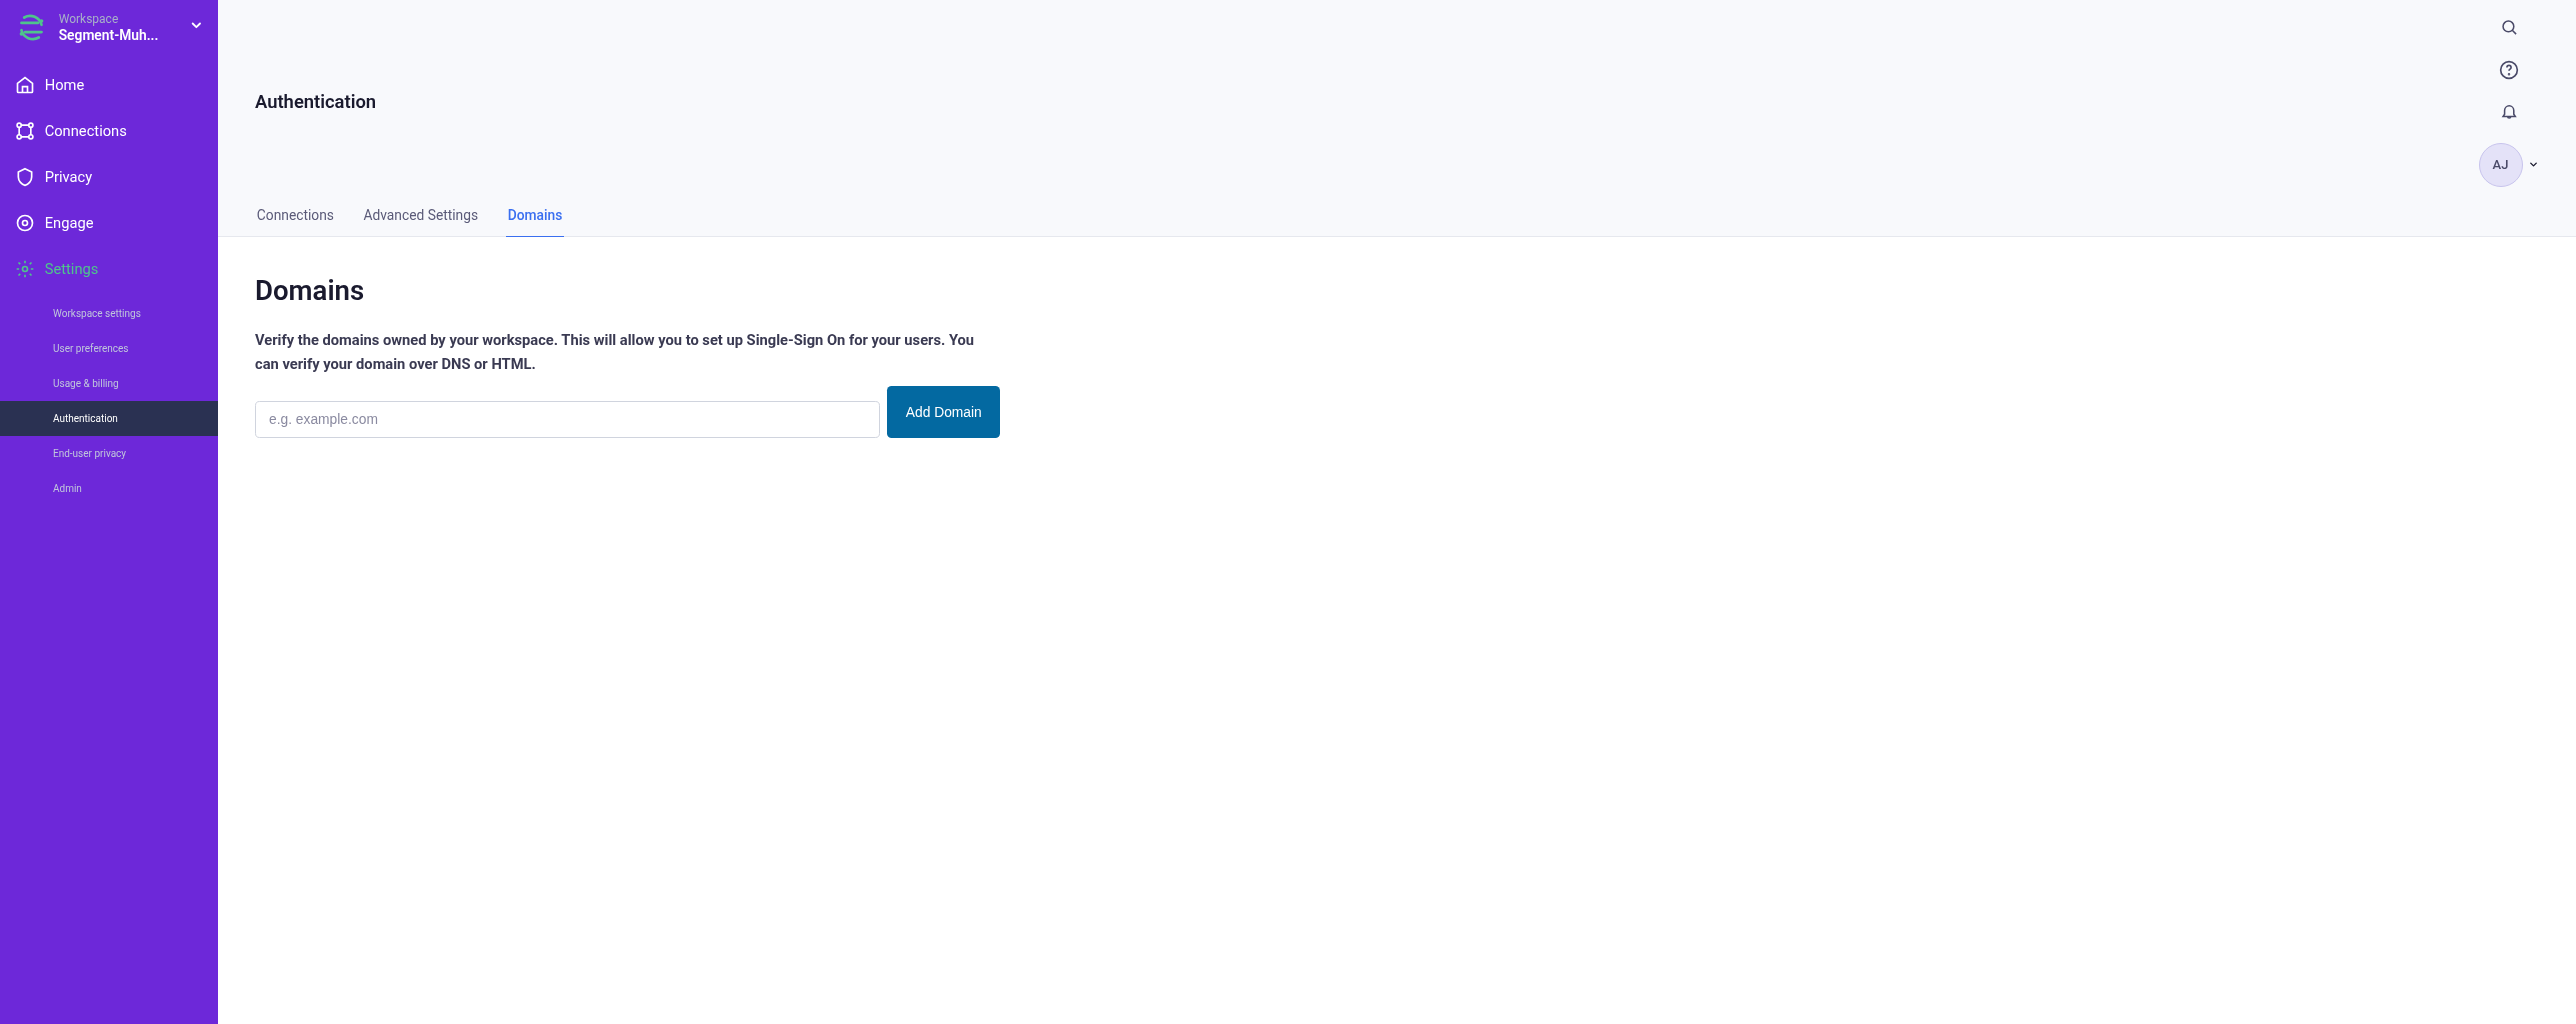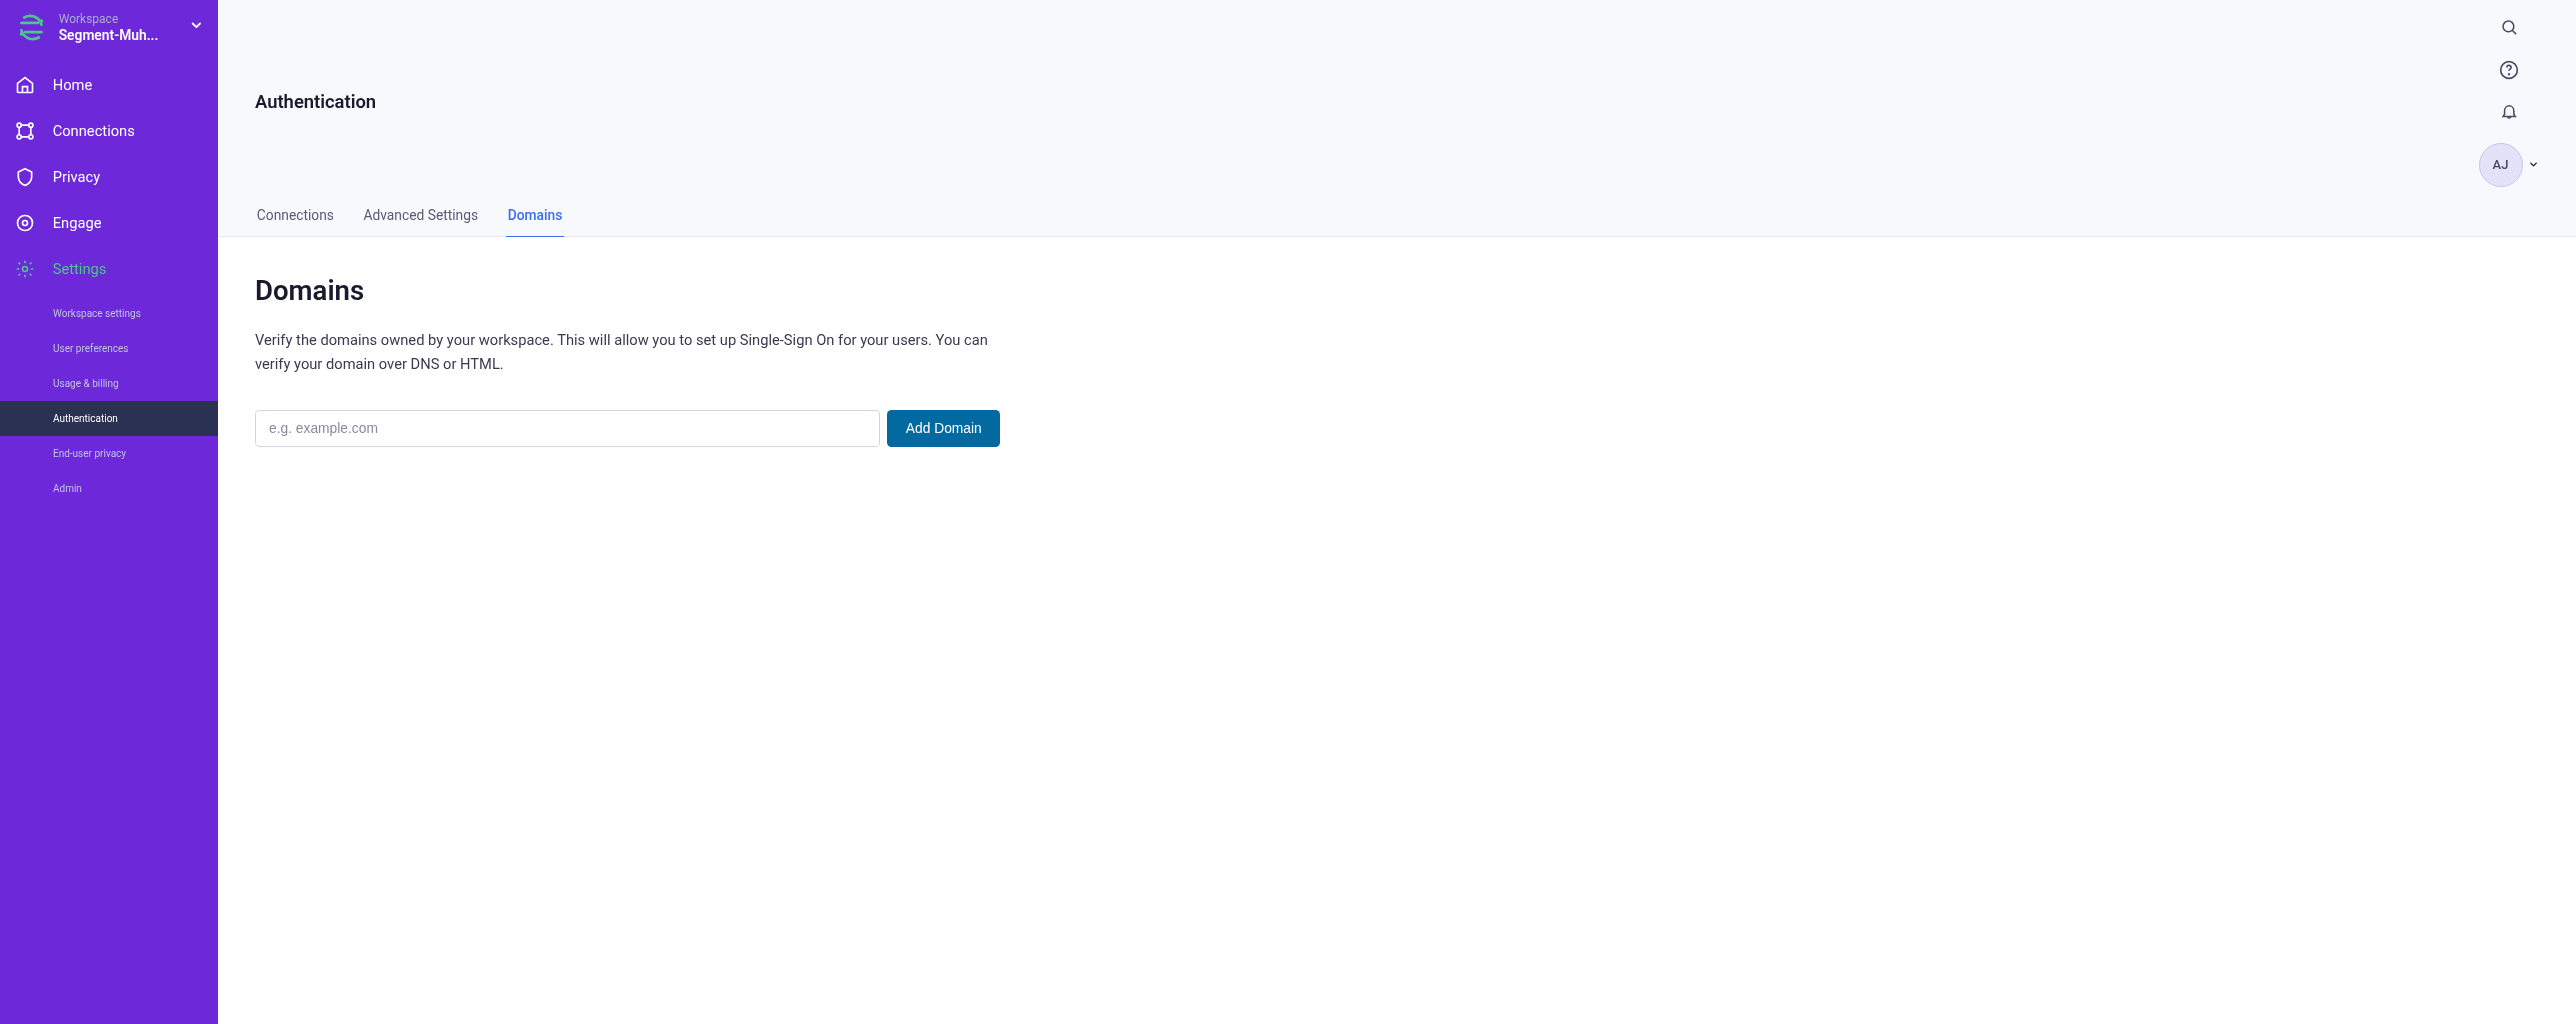--- a/index.html
+++ b/index.html
@@ -61,21 +61,21 @@
       color: #ffffff;
       flex-shrink: 0;
     }
     .nav-items {
       padding-top: 7.4px;
     }
     .nav-item {
       display: flex;
       align-items: center;
       padding: 13px 14.7px;
-      gap: 18px;
+      gap: 10px;
       cursor: pointer;
       font-size: 14.7px;
       color: #ffffff;
     }
     .nav-item.active {
       color: #4fc48c;
     }
     .nav-icon {
       width: 20px;
       height: 20px;
@@ -184,36 +184,38 @@
     .section-title {
       font-size: 27.6px;
       font-weight: 600;
       color: #1a1a2e;
       margin-bottom: 22px;
     }
     .section-desc {
       font-size: 14.7px;
       color: #3a3a52;
       line-height: 1.6;
-      margin-bottom: 34px;
+      margin-bottom: 10px;
       max-width: 735px;
+      font-weight: bold;
     }
     .form-row {
       display: flex;
       gap: 7.4px;
       align-items: stretch;
     }
     .domain-input {
       flex: 0 0 625px;
       padding: 10px 13px;
       font-size: 13.8px;
       border: 0.9px solid #d0d4de;
       border-radius: 4.6px;
       color: #1a1a2e;
       outline: none;
+      margin-top: 15px;
     }
     .domain-input::placeholder {
       color: #8a8aa0;
     }
     .add-button {
       background: #0369a1;
       color: #ffffff;
       border: none;
       padding: 10px 18.4px;
       font-size: 13.8px;

